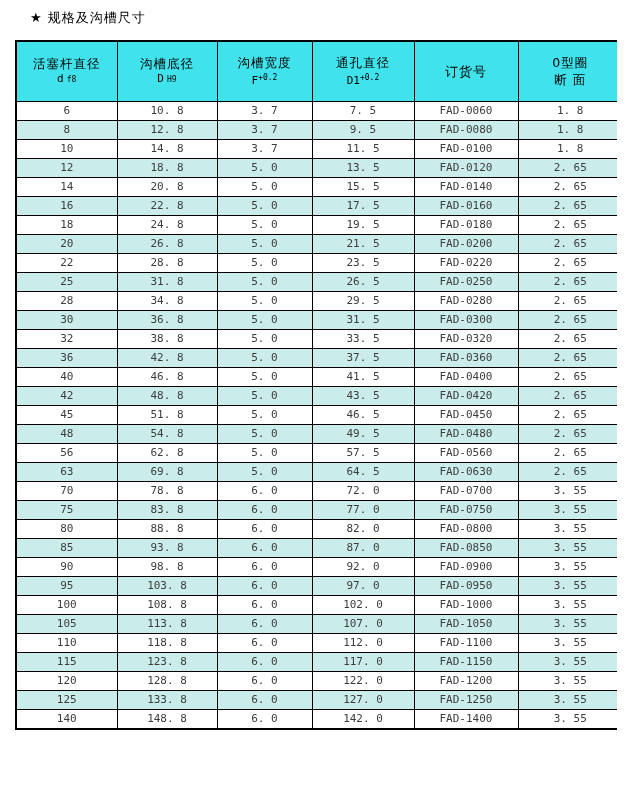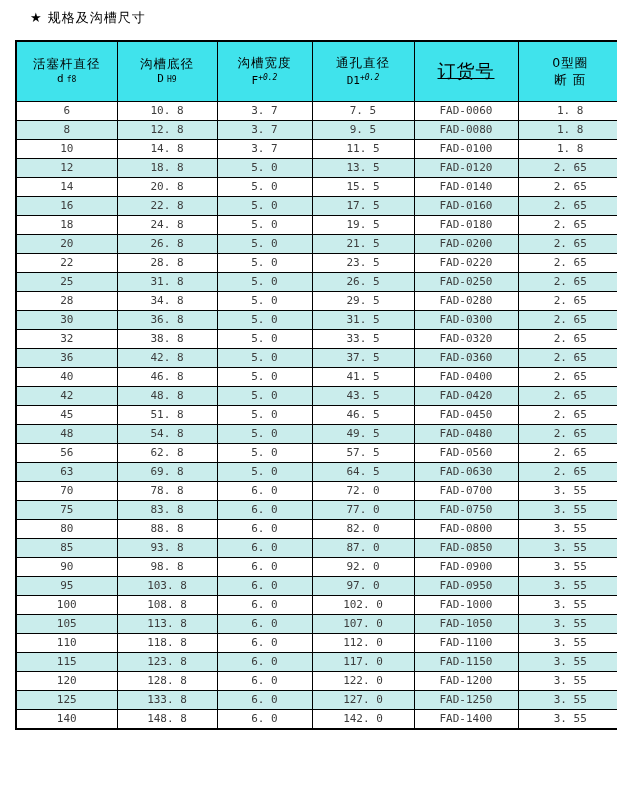--- a/index.html
+++ b/index.html
@@ -35,22 +35,22 @@
     padding: 0; overflow: hidden; white-space: nowrap;
   }
   .spec thead th {
     background: var(--header-bg);
     height: 60px;
     font-weight: normal; color: #000;
   }
   .hline1 { display: block; font-size: 12.5px; letter-spacing: 1px; line-height: 17px; }
   .hline2 { display: block; font-size: 11px; line-height: 14px; font-family: "DejaVu Sans Mono", monospace; }
   .tol-sub { font-size: 8px; margin-left: 3px; }
-  .tol-sup { font-size: 8px; vertical-align: 4px; font-style: italic; }
-  .single-line { font-size: 18px; letter-spacing: 1px; text-decoration: underline; }
+  .tol-sup { font-size: 8px; vertical-align: 4px; }
+  .single-line { font-size: 13px; letter-spacing: 1px; }
 
   .spec tbody td {
     height: 18px;
     font-size: 11px; line-height: 18px;
     color: var(--text-color);
     font-family: "DejaVu Sans Mono", monospace;
     background: #ffffff;
   }
   .spec tbody tr:nth-child(even) td { background: var(--row-alt-bg); }
 </style>

